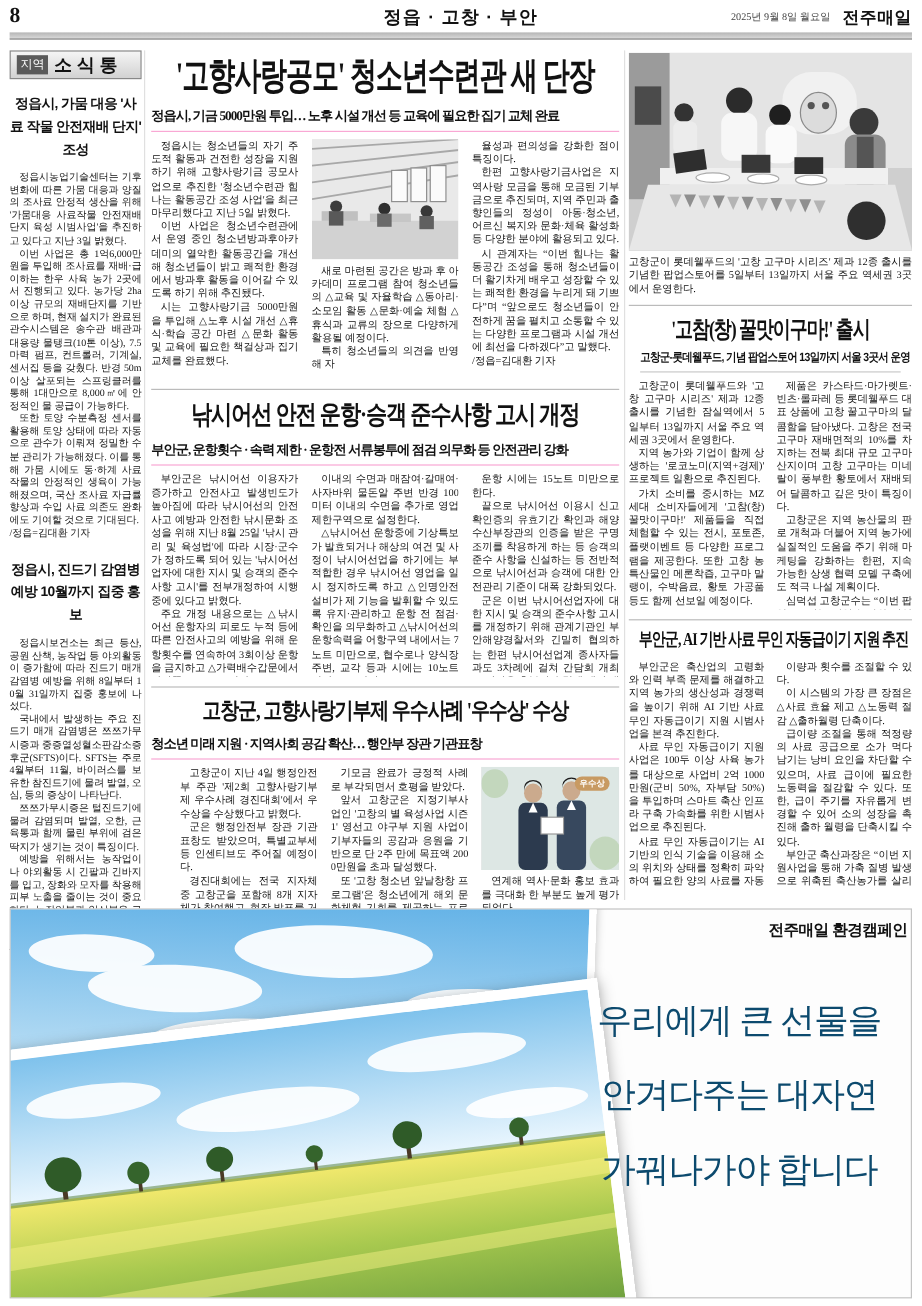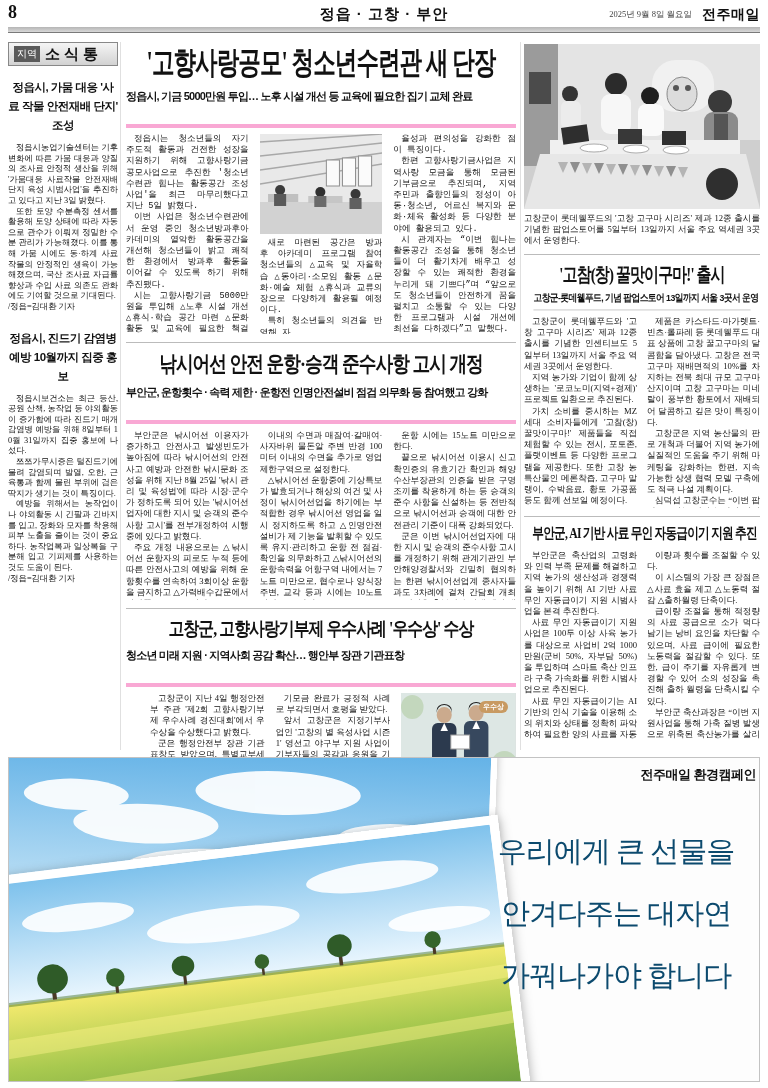--- a/index.html
+++ b/index.html
@@ -35,22 +35,22 @@
   .sidebar .btxt p{font-size:8.3px;line-height:10.6px;}
   .sidebar article{margin-bottom:16px;}
   
   .main{position:absolute;left:126px;top:44px;width:390px;}
   .h1{margin:2px 0 10px;font-size:25px;font-weight:900;text-align:center;letter-spacing:-1px;
       transform:scale(0.9,1.25);}
   .h2a{margin:4px 0 8px;font-size:19px;font-weight:900;text-align:center;letter-spacing:-1px;
       transform:scale(0.93,1.15);}
   .h3a{margin:2px 0 8px;font-size:17px;font-weight:900;text-align:center;letter-spacing:-1px;
       transform:scale(0.93,1.12);}
-  .sub{margin:0 0 6px;padding-bottom:20px;border-bottom:4px solid #f9a8d4;
-       font-family:Liberation Sans, sans-serif;font-weight:800;
+  .sub{margin:0 0 6px;padding-bottom:5px;border-bottom:1px solid #f9a8d4;
+       font-family:Liberation Serif, serif;font-weight:800;
        font-size:11px;letter-spacing:-0.8px;}
   .cols{display:flex;gap:11px;overflow:hidden;}
   .col{flex:1;min-width:0;overflow:hidden;}
   .photo{position:relative;background:#ddd;overflow:hidden;}
   .ph-interior{height:100px;margin-bottom:4px;}
   .ph-award{height:86px;margin-bottom:4px;}
   .award-label{position:absolute;top:8px;right:8px;background:#c89a62;color:#fff;
                font-size:7px;font-weight:bold;padding:1px 4px;border-radius:6px;
                font-family:"Liberation Sans",sans-serif;}
   
@@ -95,41 +95,43 @@
 
   <aside class="sidebar">
     <div class="badge">
       <span class="b1">지역</span>
       <span class="b2">소식통</span>
     </div>
     <article>
       <h3 class="stitle">정읍시, 가뭄 대응 '사료 작물 안전재배 단지' 조성</h3>
       <div class="btxt">
         <p>정읍시농업기술센터는 기후변화에 따른 가뭄 대응과 양질의 조사료 안정적 생산을 위해 '가뭄대응 사료작물 안전재배 단지 육성 시범사업'을 추진하고 있다고 지난 3일 밝혔다.</p>
+        <p>이번 사업은 총 1억6,000만원을 투입해 조사료를 재배·급이하는 한우 사육 농가 2곳에서 진행되고 있다. 농가당 2ha 이상 규모의 재배단지를 기반으로 하며, 현재 설치가 완료된 관수시스템은 송수관 배관과 대용량 물탱크(10톤 이상), 7.5마력 펌프, 컨트롤러, 기계실, 센서집 등을 갖췄다. 반경 50m 이상 살포되는 스프링클러를 통해 1대만으로 8,000㎡에 안정적인 물 공급이 가능하다.</p>
         <p>또한 토양 수분측정 센서를 활용해 토양 상태에 따라 자동으로 관수가 이뤄져 정밀한 수분 관리가 가능해졌다. 이를 통해 가뭄 시에도 동·하계 사료작물의 안정적인 생육이 가능해졌으며, 국산 조사료 자급률 향상과 수입 사료 의존도 완화에도 기여할 것으로 기대된다.</p>
         <p class="byline">/정읍=김대환 기자</p>
       </div>
     </article>
     <article>
       <h3 class="stitle">정읍시, 진드기 감염병 예방 10월까지 집중 홍보</h3>
       <div class="btxt">
         <p>정읍시보건소는 최근 등산, 공원 산책, 농작업 등 야외활동이 증가함에 따라 진드기 매개 감염병 예방을 위해 8일부터 10월 31일까지 집중 홍보에 나섰다.</p>
+        <p>국내에서 발생하는 주요 진드기 매개 감염병은 쯔쯔가무시증과 중증열성혈소판감소증후군(SFTS)이다. SFTS는 주로 4월부터 11월, 바이러스를 보유한 참진드기에 물려 발열, 오심, 등의 증상이 나타난다.</p>
         <p>쯔쯔가무시증은 털진드기에 물려 감염되며 발열, 오한, 근육통과 함께 물린 부위에 검은 딱지가 생기는 것이 특징이다.</p>
         <p>예방을 위해서는 농작업이나 야외활동 시 긴팔과 긴바지를 입고, 장화와 모자를 착용해 피부 노출을 줄이는 것이 중요하다. 농작업복과 일상복을 구분해 입고 기피제를 사용하는 것도 도움이 된다.</p>
         <p class="byline">/정읍=김대환 기자</p>
       </div>
     </article>
   </aside>
 
   <main class="main">
 
     <section>
       <h1 class="h1 fit">'고향사랑공모' 청소년수련관 새 단장</h1>
       <h2 class="sub">정읍시, 기금 5000만원 투입… 노후 시설 개선 등 교육에 필요한 집기 교체 완료</h2>
-      <div class="cols" style="height:200px;font-family:Liberation Mono, monospace;">
+      <div class="cols" style="height:200px;">
         <div class="col btxt">
           <p>정읍시는 청소년들의 자기 주도적 활동과 건전한 성장을 지원하기 위해 고향사랑기금 공모사업으로 추진한 '청소년수련관 힘나는 활동공간 조성 사업'을 최근 마무리했다고 지난 5일 밝혔다.</p>
           <p>이번 사업은 청소년수련관에서 운영 중인 청소년방과후아카데미의 열악한 활동공간을 개선해 청소년들이 밝고 쾌적한 환경에서 방과후 활동을 이어갈 수 있도록 하기 위해 추진됐다.</p>
           <p>시는 고향사랑기금 5000만원을 투입해 △노후 시설 개선 △휴식·학습 공간 마련 △문화 활동 및 교육에 필요한 책걸상과 집기 교체를 완료했다.</p>
         </div>
         <div class="col btxt">
           <div class="photo ph-interior">
             <svg viewBox="0 0 122 100" preserveAspectRatio="none" aria-hidden="true">
               <rect width="122" height="100" fill="#e9e9e9"></rect>
               <path d="M0 8 L122 0 M0 22 L122 9 M0 36 L122 19 M0 50 L122 30" stroke="#a8a8a8" stroke-width="1.5" fill="none"></path>
@@ -156,21 +158,21 @@
           <p>시 관계자는 “이번 힘나는 활동공간 조성을 통해 청소년들이 더 활기차게 배우고 성장할 수 있는 쾌적한 환경을 누리게 돼 기쁘다”며 “앞으로도 청소년들이 안전하게 꿈을 펼치고 소통할 수 있는 다양한 프로그램과 시설 개선에 최선을 다하겠다”고 말했다.</p>
           <p class="byline">/정읍=김대환 기자</p>
         </div>
       </div>
     </section>
 
     <hr class="div">
 
     <section>
       <h1 class="h2a fit">낚시어선 안전 운항·승객 준수사항 고시 개정</h1>
-      <h2 class="sub">부안군, 운항횟수 · 속력 제한 · 운항전 인명안전설비 점검 의무화 등 참여했고 강화</h2>
+      <h2 class="sub">부안군, 운항횟수 · 속력 제한 · 운항전 서류봉투에 점검 의무화 등 안전관리 강화</h2>
       <div class="cols" style="height:170px;">
         <div class="col btxt">
           <p>부안군은 낚시어선 이용자가 증가하고 안전사고 발생빈도가 높아짐에 따라 낚시어선의 안전사고 예방과 안전한 낚시문화 조성을 위해 지난 8월 25일 '낚시 관리 및 육성법'에 따라 시장·군수가 정하도록 되어 있는 '낚시어선업자에 대한 지시 및 승객의 준수사항 고시'를 전부개정하여 시행중에 있다고 밝혔다.</p>
           <p>주요 개정 내용으로는 △낚시어선 운항자의 피로도 누적 등에 따른 안전사고의 예방을 위해 운항횟수를 연속하여 3회이상 운항을 금지하고 △가력배수갑문에서 바다쪽으로 3,000미터</p>
         </div>
         <div class="col btxt">
           <p>이내의 수면과 매잠여·갈매여·사자바위 물돈알 주변 반경 100미터 이내의 수면을 추가로 영업제한구역으로 설정한다.</p>
           <p>△낚시어선 운항중에 기상특보가 발효되거나 해상의 여건 및 사정이 낚시어선업을 하기에는 부적합한 경우 낚시어선 영업을 일시 정지하도록 하고 △인명안전 설비가 제 기능을 발휘할 수 있도록 유지·관리하고 운항 전 점검·확인을 의무화하고 △낚시어선의 운항속력을 어항구역 내에서는 7노트 미만으로, 협수로나 양식장 주변, 교각 등과 시에는 10노트 미만으로, 야간</p>
         </div>
         <div class="col btxt">
@@ -274,21 +276,21 @@
     </figure>
     <p class="caption">고창군이 롯데웰푸드의 '고창 고구마 시리즈' 제과 12종 출시를 기념한 팝업스토어를 5일부터 13일까지 서울 주요 역세권 3곳에서 운영한다.</p>
 
     <hr class="div">
 
     <section>
       <h1 class="rh1 fit">'고참(창) 꿀맛이구마!' 출시</h1>
       <h2 class="rsub fit">고창군-롯데웰푸드, 기념 팝업스토어 13일까지 서울 3곳서 운영</h2>
       <div class="cols" style="height:192px;gap:10px;">
         <div class="col btxt">
-          <p>고창군이 롯데웰푸드와 '고창 고구마 시리즈' 제과 12종 출시를 기념한 인센티브도 5일부터 13일까지 서울 주요 역세권 3곳에서 운영한다.</p>
+          <p>고창군이 롯데웰푸드와 '고창 고구마 시리즈' 제과 12종 출시를 기념한 잠실역에서 5일부터 13일까지 서울 주요 역세권 3곳에서 운영한다.</p>
           <p>지역 농가와 기업이 함께 상생하는 '로코노미(지역+경제)' 프로젝트 일환으로 추진된다.</p>
           <p>가치 소비를 중시하는 MZ세대 소비자들에게 '고참(창) 꿀맛이구마!' 제품들을 직접 체험할 수 있는 전시, 포토존, 플랫이벤트 등 다양한 프로그램을 제공한다. 또한 고창 농특산물인 메론착즙, 고구마 말랭이, 수박음료, 황토 가공품 등도 함께 선보일 예정이다.</p>
         </div>
         <div class="col btxt">
           <p>제품은 카스타드·마가렛트·빈츠·롤파레 등 롯데웰푸드 대표 상품에 고창 꿀고구마의 달콤함을 담아냈다. 고창은 전국 고구마 재배면적의 10%를 차지하는 전북 최대 규모 고구마 산지이며 고창 고구마는 미네랄이 풍부한 황토에서 재배되어 달콤하고 깊은 맛이 특징이다.</p>
           <p>고창군은 지역 농산물의 판로 개척과 더불어 지역 농가에 실질적인 도움을 주기 위해 마케팅을 강화하는 한편, 지속 가능한 상생 협력 모델 구축에도 적극 나설 계획이다.</p>
           <p>심덕섭 고창군수는 “이번 팝업스토어는 지역 농가와 기업이 함께 상생하며, 지역을 살리는 우수 사례다”며 “앞으로도 지역 농특산물의 경쟁력을 높이고 지속적인 협력관계를 통해 지역경제 활성화를 위해 최선을 다하겠다”고 말했다.</p>
 
         </div>
       </div>

